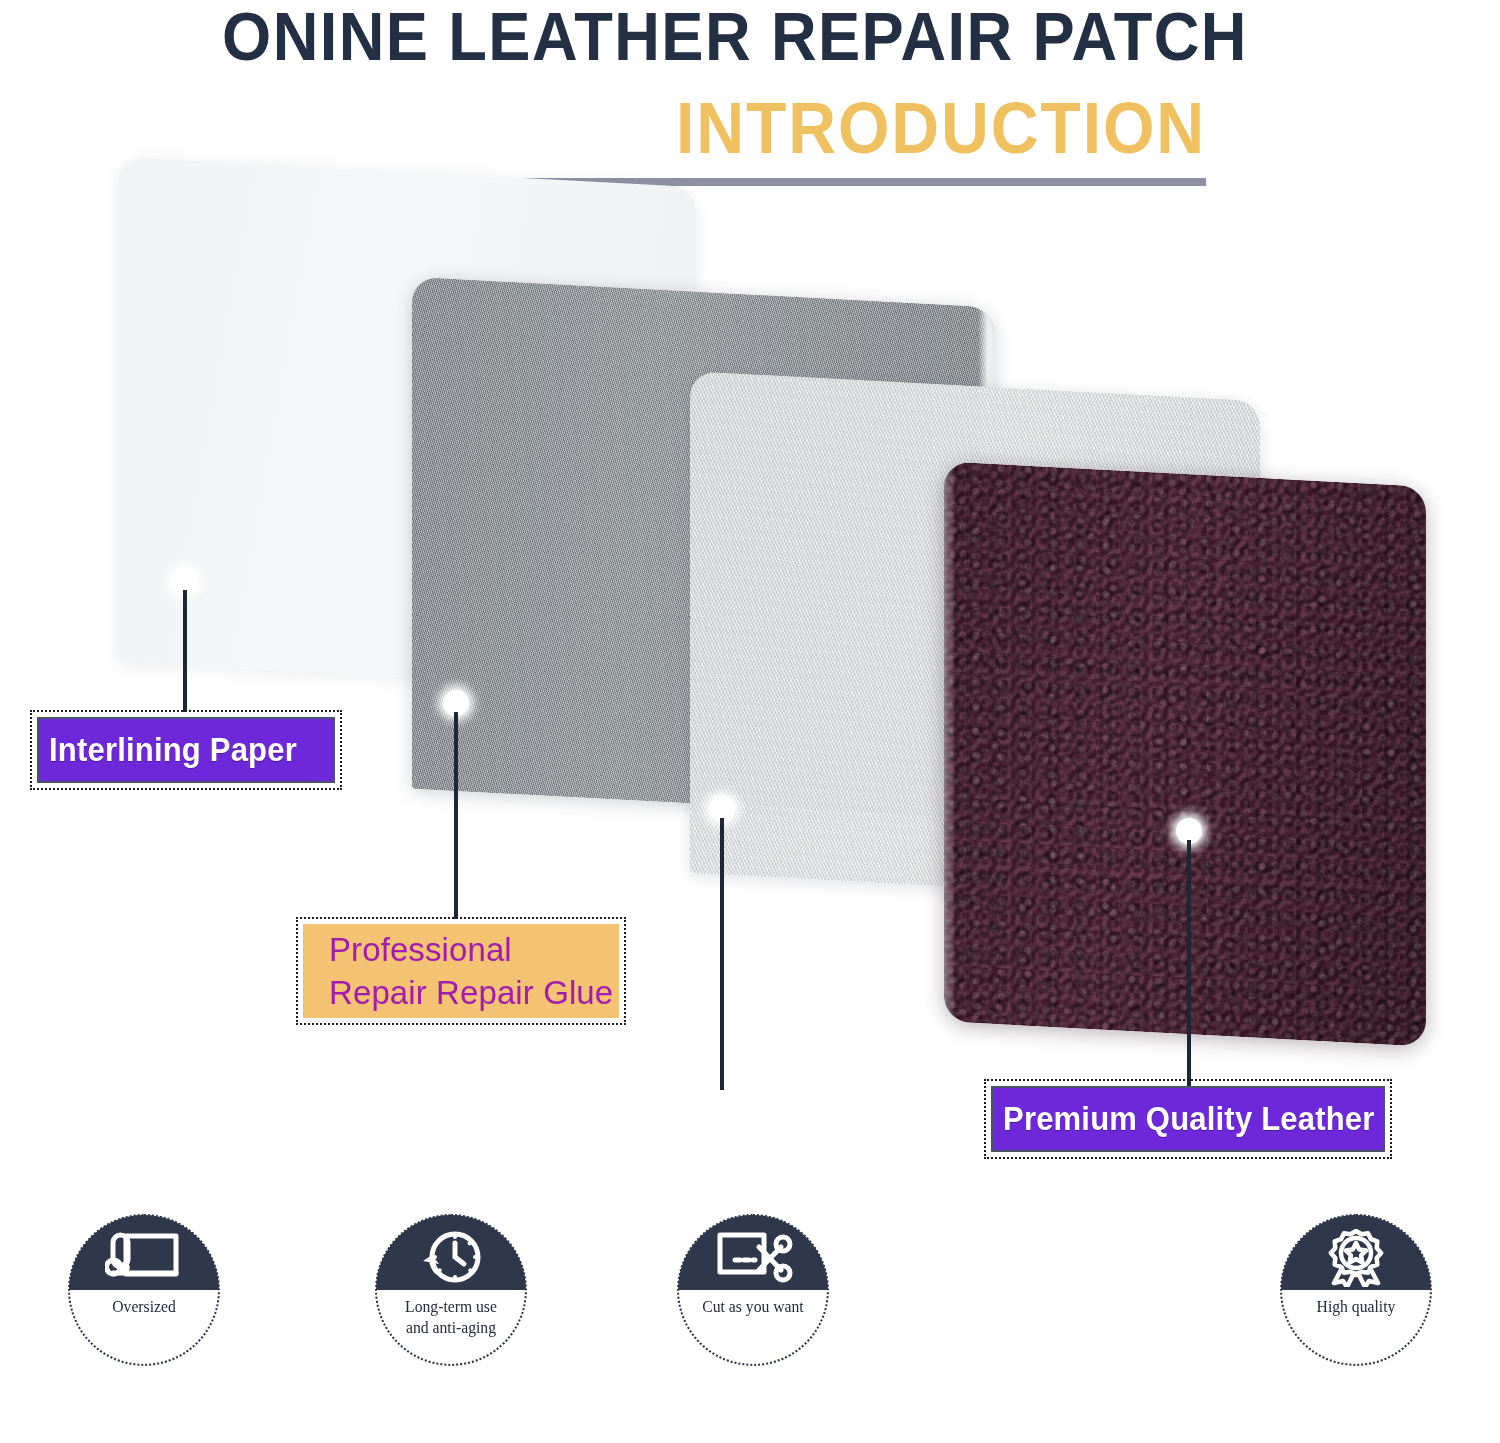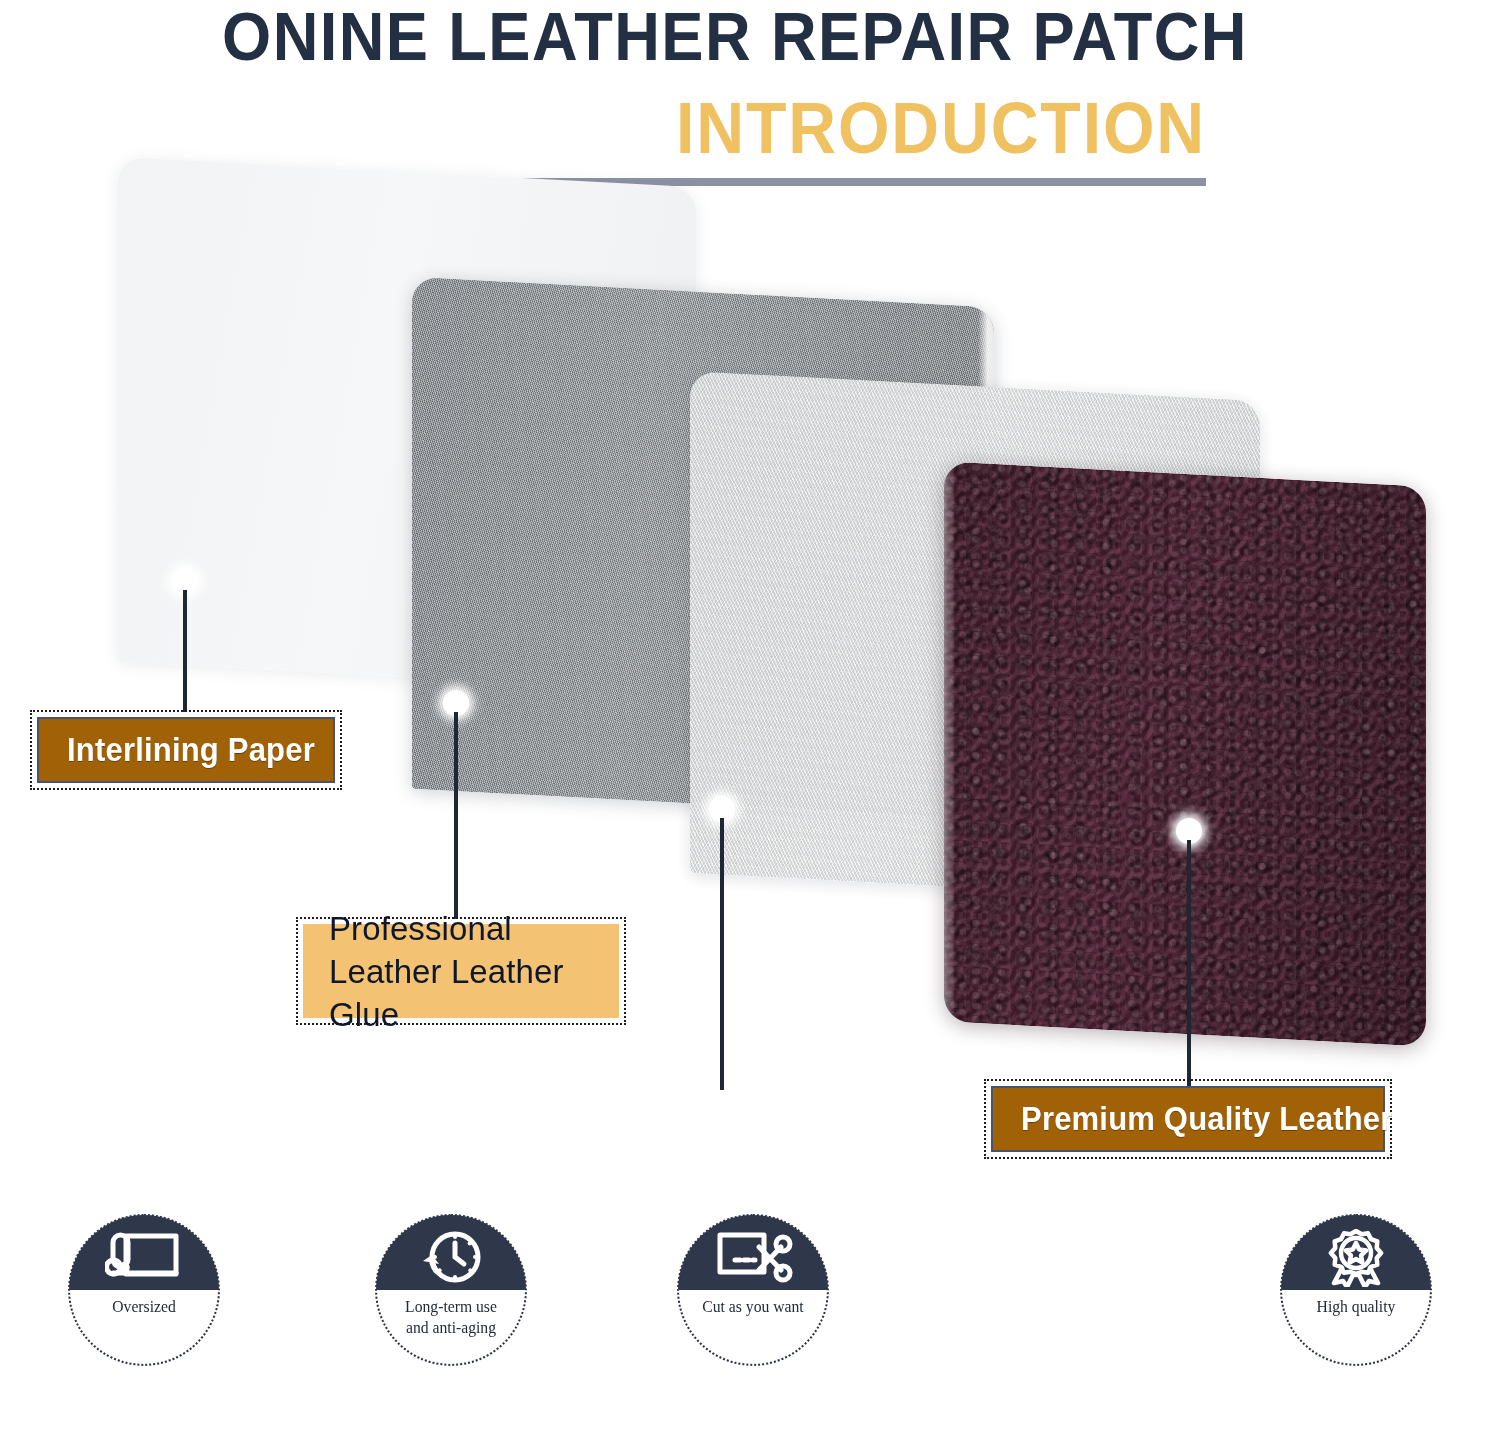--- a/index.html
+++ b/index.html
@@ -132,36 +132,36 @@
   .cbox .dash{
     position:absolute;inset:0;
     border:2px dotted #1c1c1c;
   }
   .cbox .fill{
     position:absolute;left:7px;top:7px;right:7px;bottom:7px;
     display:flex;align-items:center;
     box-sizing:border-box;
   }
   .cbox.navy .fill{
-    background:#a16207;
+    background:#6d28d9;
     border:2px solid #4a5468;
-    padding-left:28px;
+    padding-left:10px;
   }
   .cbox.navy .txt{
     color:#ffffff;font-weight:bold;font-size:33px;line-height:36px;
     letter-spacing:.2px;transform:scaleX(.94);transform-origin:0 50%;
     white-space:nowrap;
     text-shadow:0 1px 0 rgba(0,0,0,.35);
   }
   .cbox.gold .fill{
     background:#f3c272;
     padding-left:26px;
   }
   .cbox.gold .txt{
-    color:#0f172a;font-weight:normal;font-size:33px;line-height:43px;
+    color:#a21caf;font-weight:normal;font-size:33px;line-height:43px;
     letter-spacing:.1px;
   }
 
   
   #features{position:absolute;left:0;top:1214px;width:1500px;height:190px;font-family:Liberation Serif, serif;}
   .feat{
     position:absolute;top:0;width:152px;height:152px;
   }
   .feat .ring{
     position:absolute;inset:0;border-radius:50%;
@@ -217,21 +217,21 @@
     </div>
   </div>
 
   <div class="dot" style="left:443px;top:690px;"></div>
   <div class="lead" style="left:454px;top:712px;height:207px;"></div>
   <div class="cbox gold" style="left:296px;top:917px;width:330px;height:108px;">
     <div class="dash"></div>
     <div class="fill">
       <div>
         <div class="txt">Professional</div>
-        <div class="txt">Leather Leather Glue</div>
+        <div class="txt">Repair Repair Glue</div>
       </div>
     </div>
   </div>
 
   <div class="dot" style="left:709px;top:796px;"></div>
   <div class="lead" style="left:720px;top:818px;height:272px;"></div>
 
   <div class="dot" style="left:1176px;top:818px;"></div>
   <div class="lead" style="left:1187px;top:840px;height:250px;"></div>
   <div class="cbox navy" style="left:984px;top:1079px;width:408px;height:80px;">

